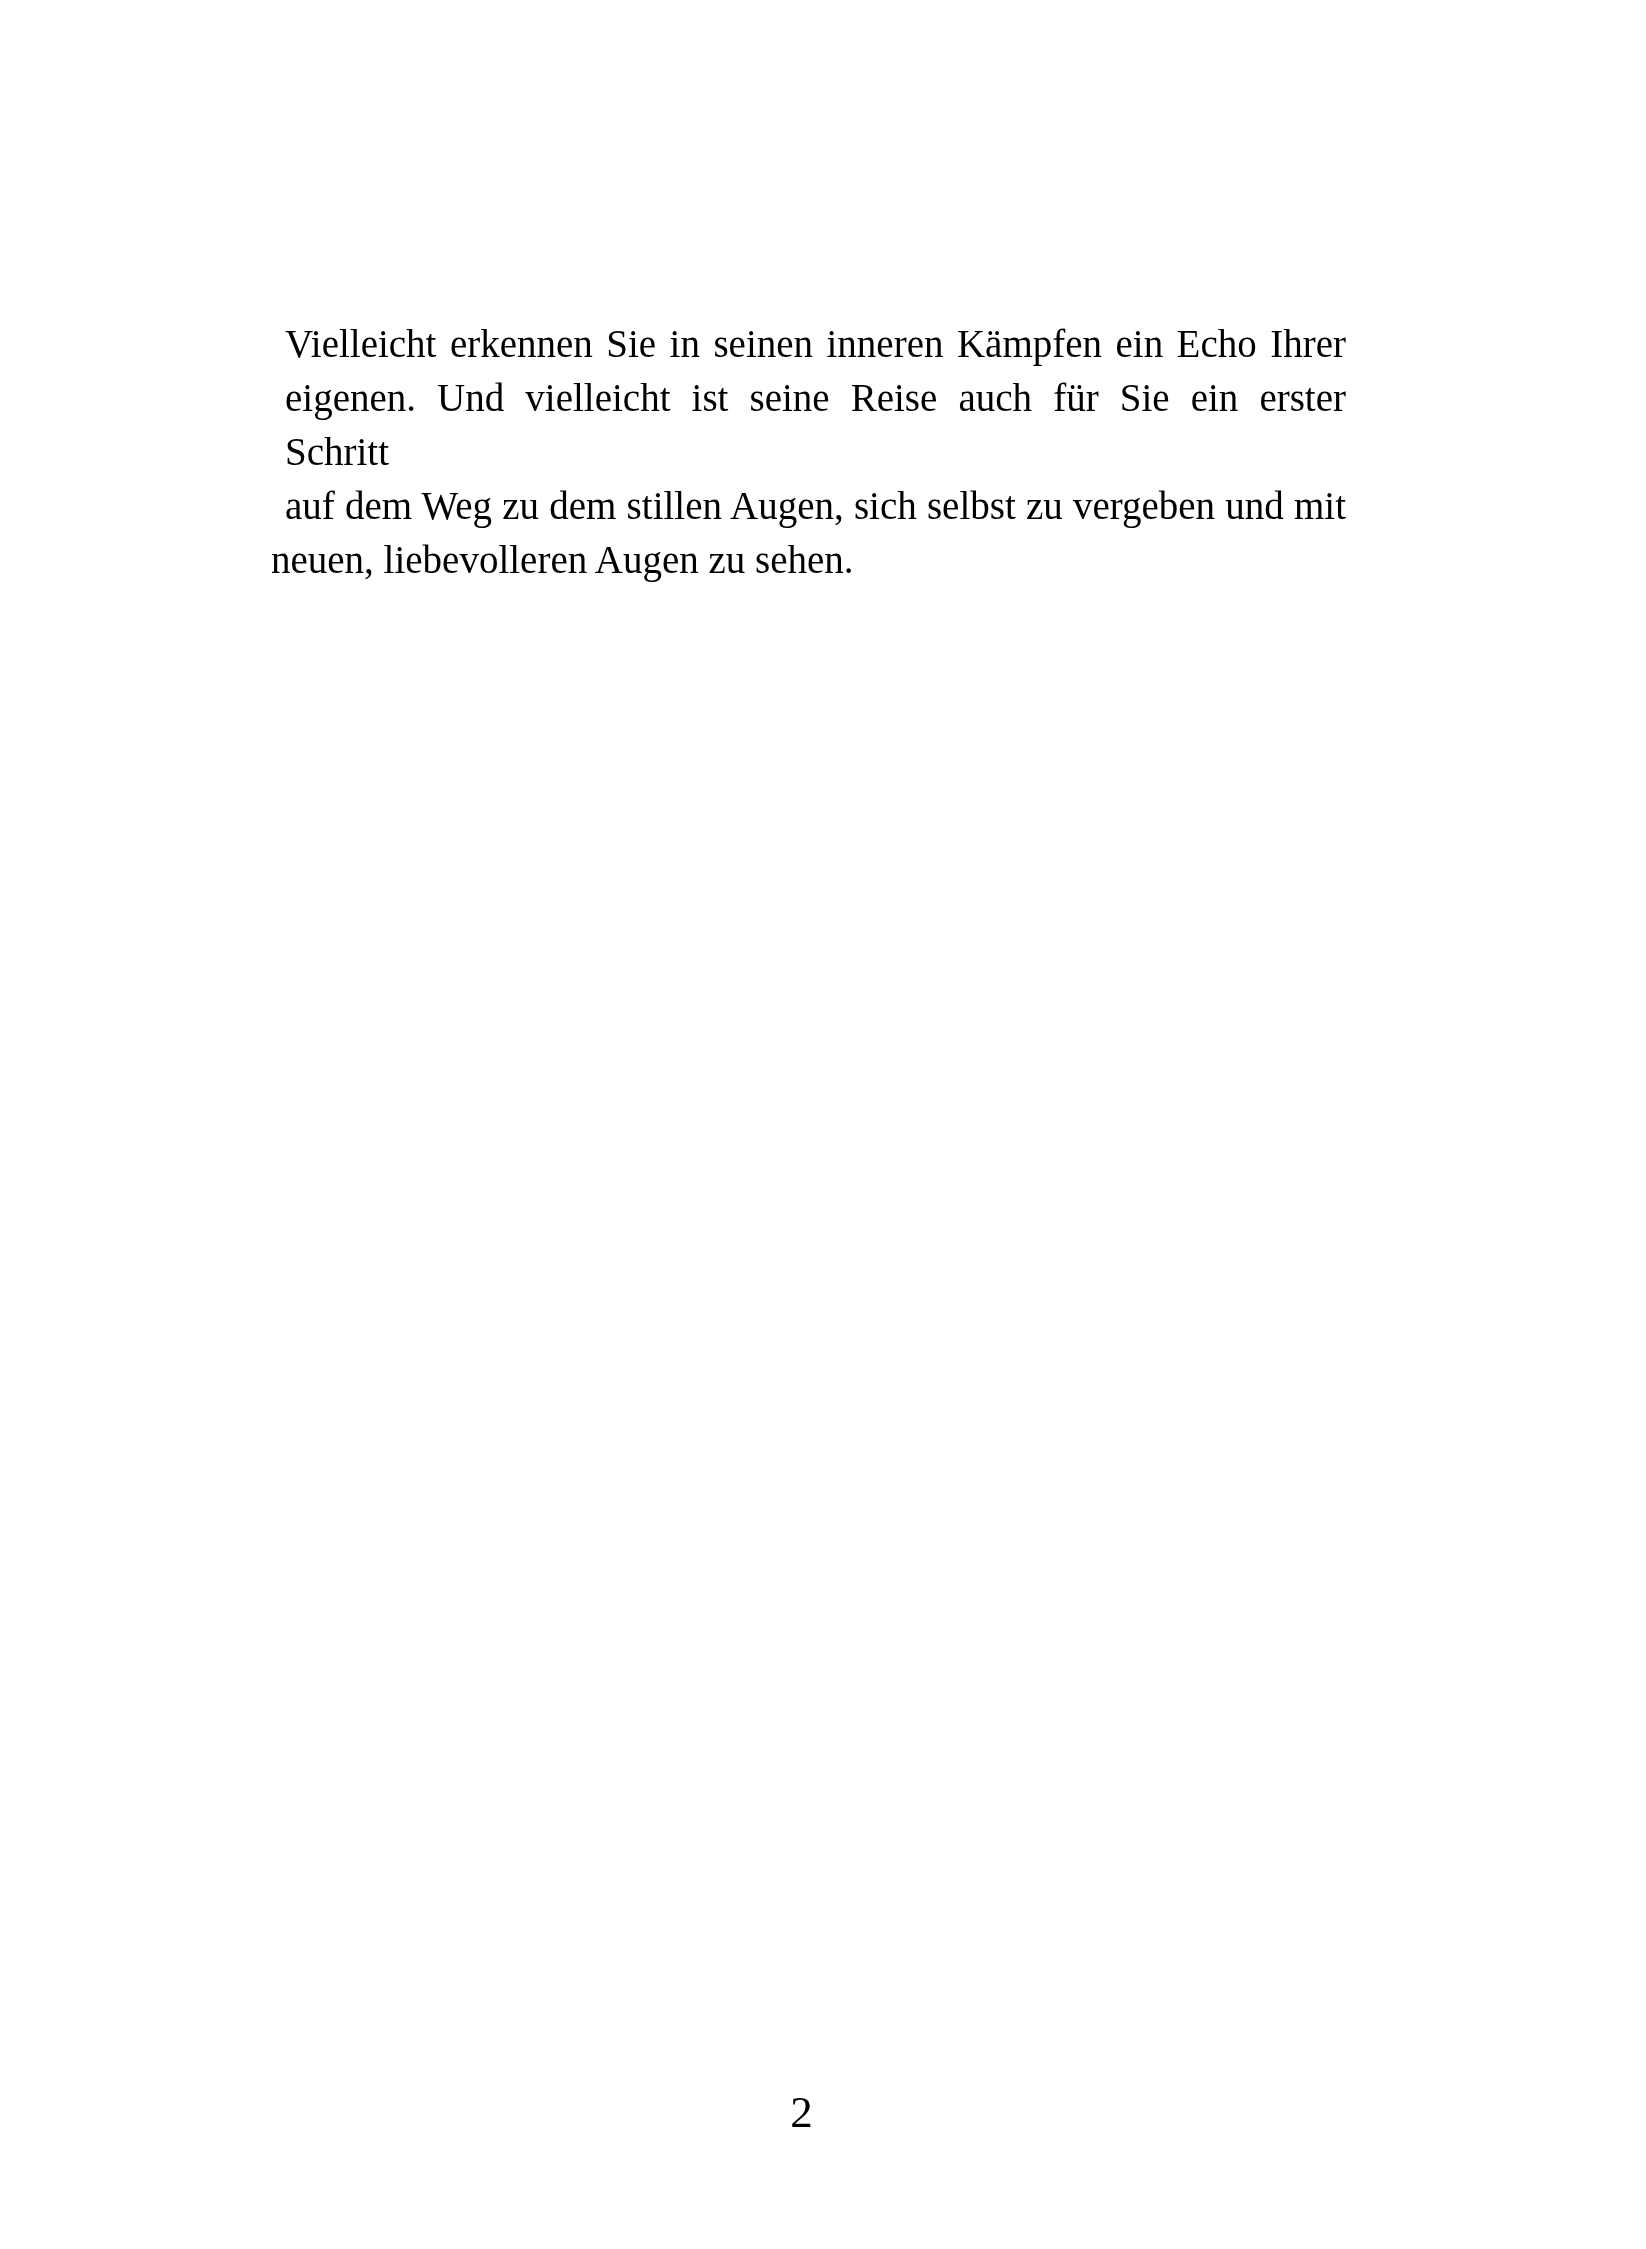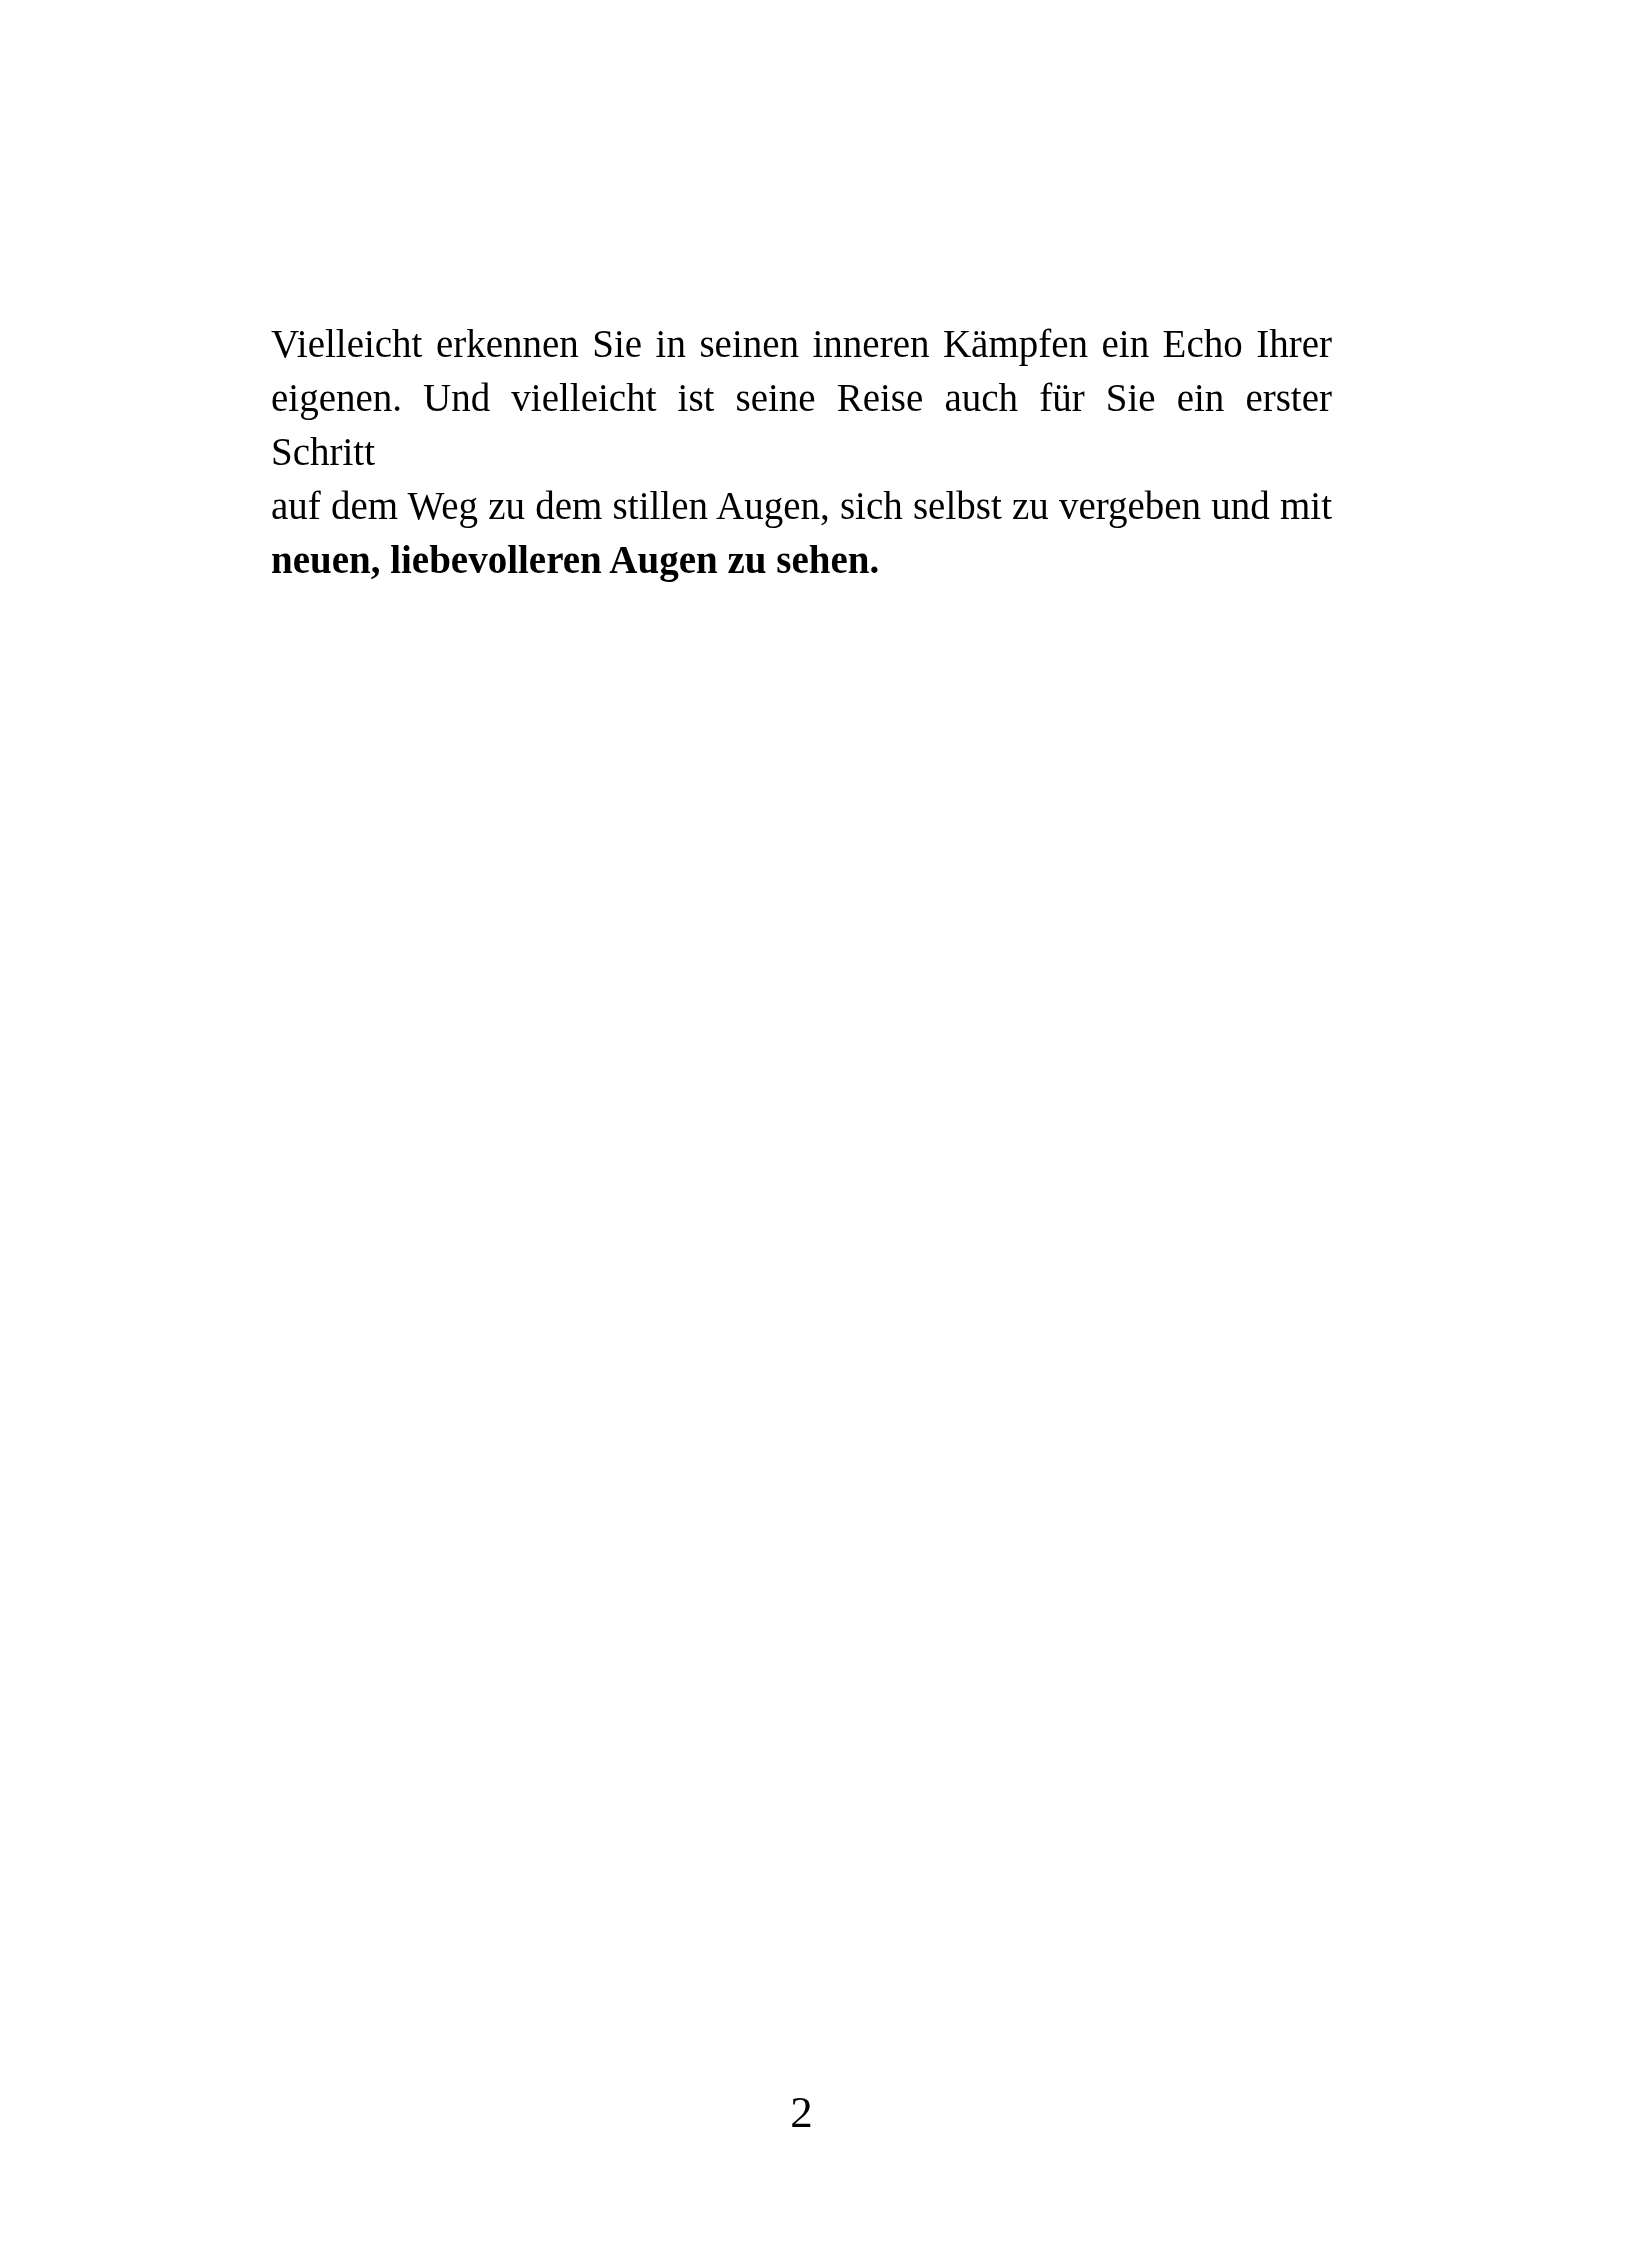--- a/index.html
+++ b/index.html
@@ -31,26 +31,26 @@
   }
 
   .para-line {
     width: 100%;
     white-space: normal;
   }
 
   .para-line.justified {
     text-align: justify;
     text-align-last: justify;
+    margin-left: 14px;
   }
 
   .para-line.last {
     text-align: center;
     text-align-last: left;
-    font-weight: bold;
   }
 
   .footer {
     position: absolute;
     left: 271px;
     top: 2090px;
     width: 1061px;
     text-align: center;
     font-size: 45px;
     line-height: 45px;

